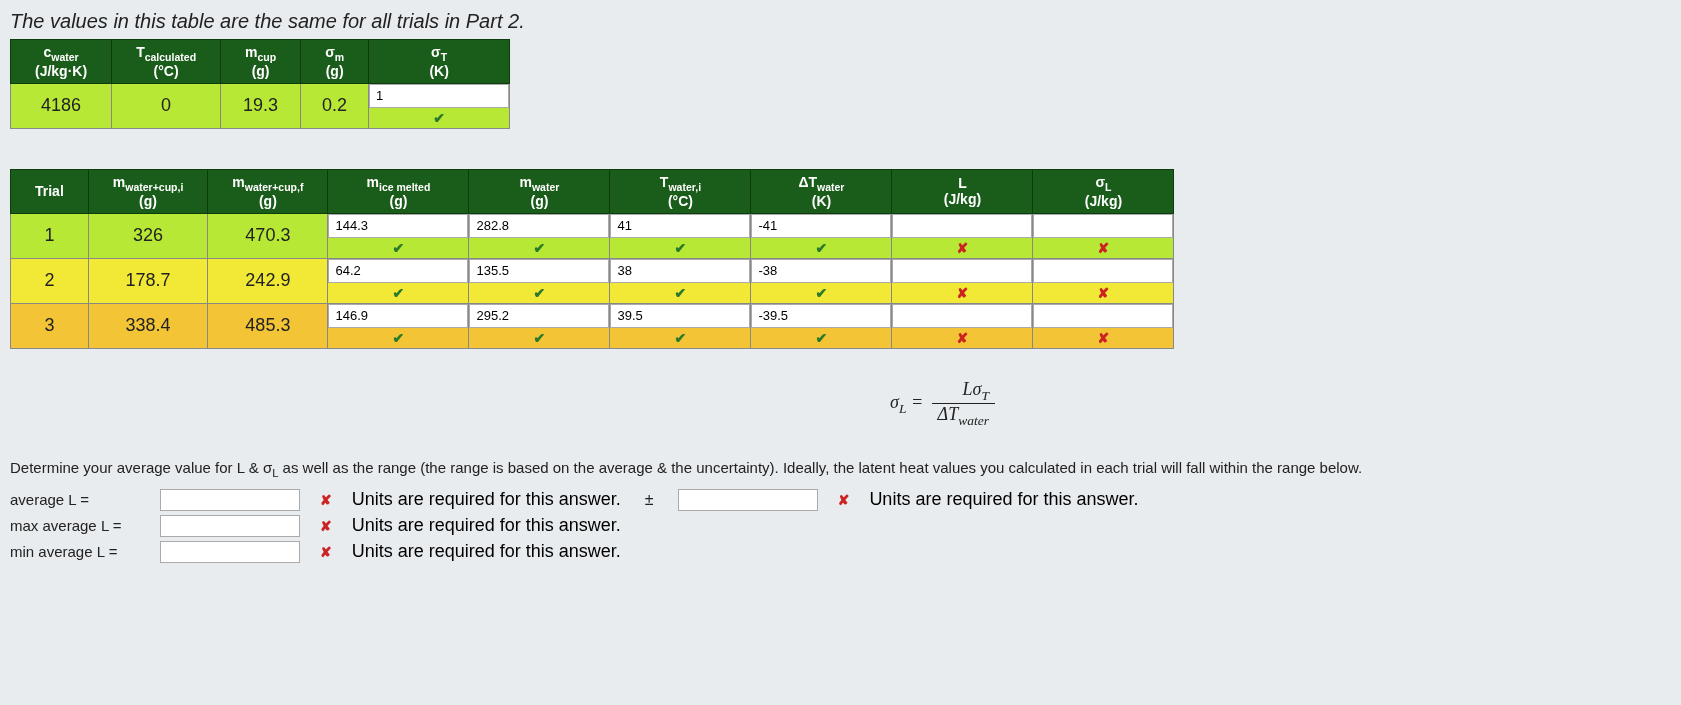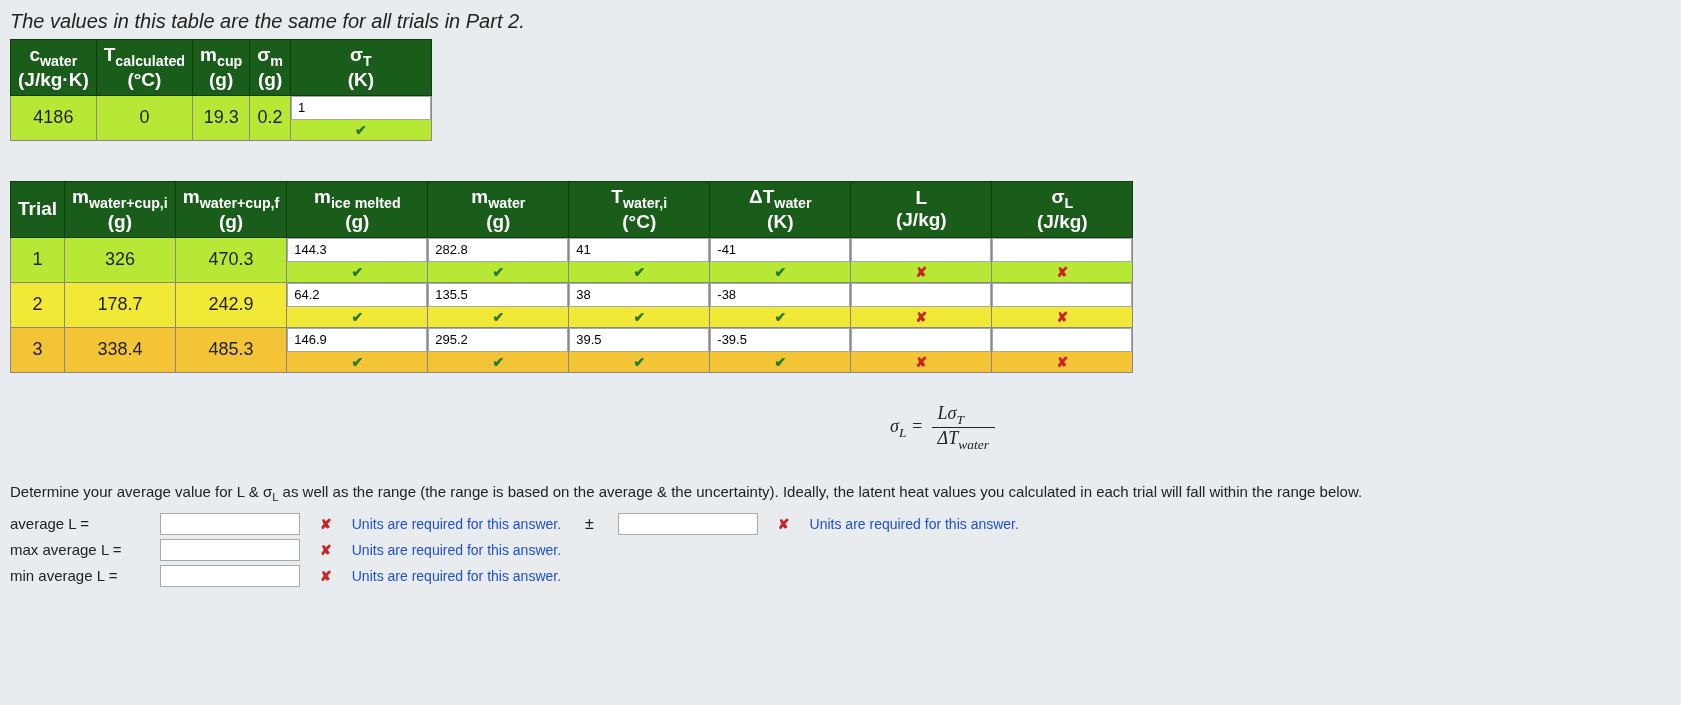--- a/index.html
+++ b/index.html
@@ -14,25 +14,25 @@
   .intro-text {
     font-style: italic;
     font-size: 20px;
     margin-bottom: 6px;
   }
   table { border-collapse: collapse; }
   .t1 { margin-bottom: 40px; }
   .t1 th, .t2 th {
     background: #1a5c1a;
     color: #fff;
-    padding: 4px 7px;
+    padding: 4px 24px;
     border: 1px solid #0d3d0d;
     text-align: center;
     font-weight: bold;
-    font-size: 19px;
+    font-size: 14px;
   }
   .t1 td, .t2 td {
     border: 1px solid #888;
     text-align: center;
     padding: 0;
   }
   .t1 td { height: 40px; }
   .lime { background: #b8e836; }
   .yellow { background: #f2e836; }
   .gold { background: #f2c436; }
@@ -60,21 +60,21 @@
   }
   .check { color: #2a7a2a; font-weight: bold; font-size: 14px; }
   .cross { color: #c22; font-weight: bold; font-size: 14px; }
   sub { font-size: 0.75em; }
   .formula-block {
     margin: 30px 0 30px 880px;
     font-family: 'Times New Roman', serif;
     font-style: italic;
     font-size: 18px;
   }
-  .frac { display: inline-block; vertical-align: middle; text-align: left; margin-left: 4px; }
+  .frac { display: inline-block; vertical-align: middle; text-align: right; margin-left: 4px; }
   .frac .num { display: block; border-bottom: 1px solid #222; padding: 0 6px; }
   .frac .den { display: block; padding: 0 6px; }
   .instruct {
     font-size: 15px;
     margin-bottom: 10px;
   }
   .answer-row {
     display: flex;
     align-items: center;
     gap: 20px;
@@ -82,21 +82,21 @@
     font-size: 15px;
   }
   .answer-row .label { min-width: 130px; }
   .answer-row input {
     border: 1px solid #aaa;
     height: 22px;
     width: 140px;
     padding: 2px 4px;
     font-size: 13px;
   }
-  .feedback-text { color: #1d4ed8; font-size: 14px; }
+  .feedback-text { color: #000000; font-size: 18px; }
   .pm { font-size: 16px; margin: 0 4px; }
 </style>
 </head>
 <body>
 
 <div class="intro-text">The values in this table are the same for all trials in Part 2.</div>
 
 <table class="t1">
   <tbody>
       <tr>

